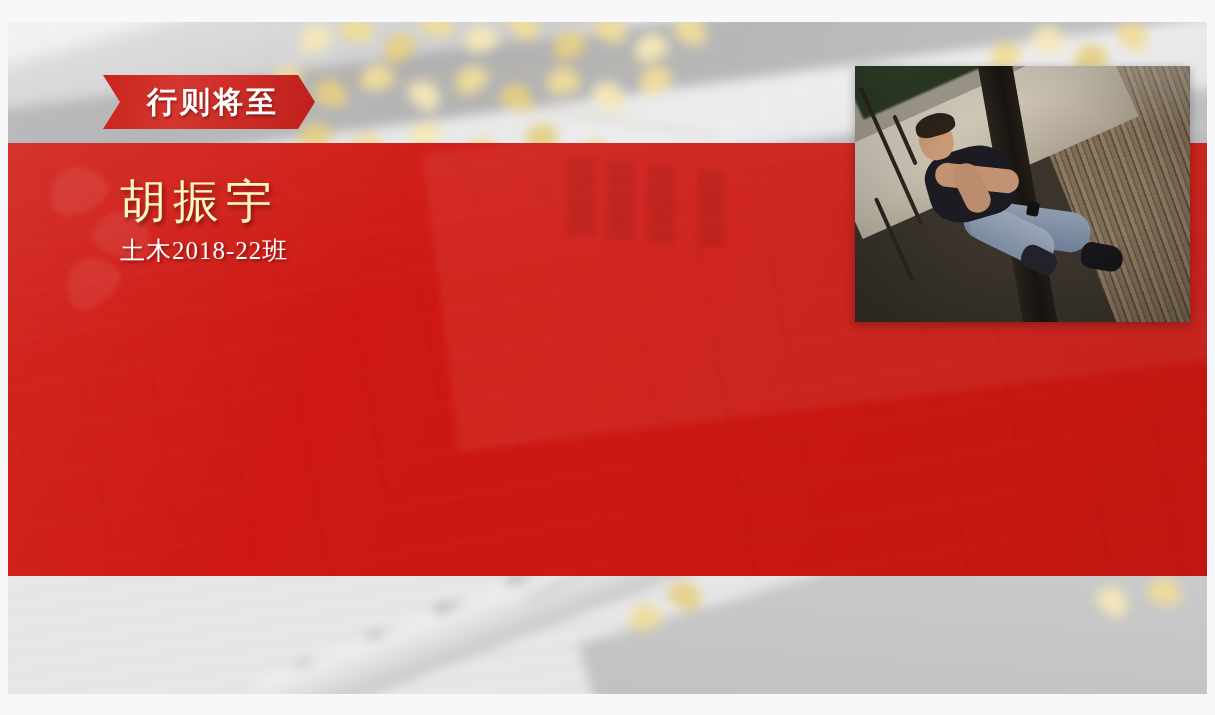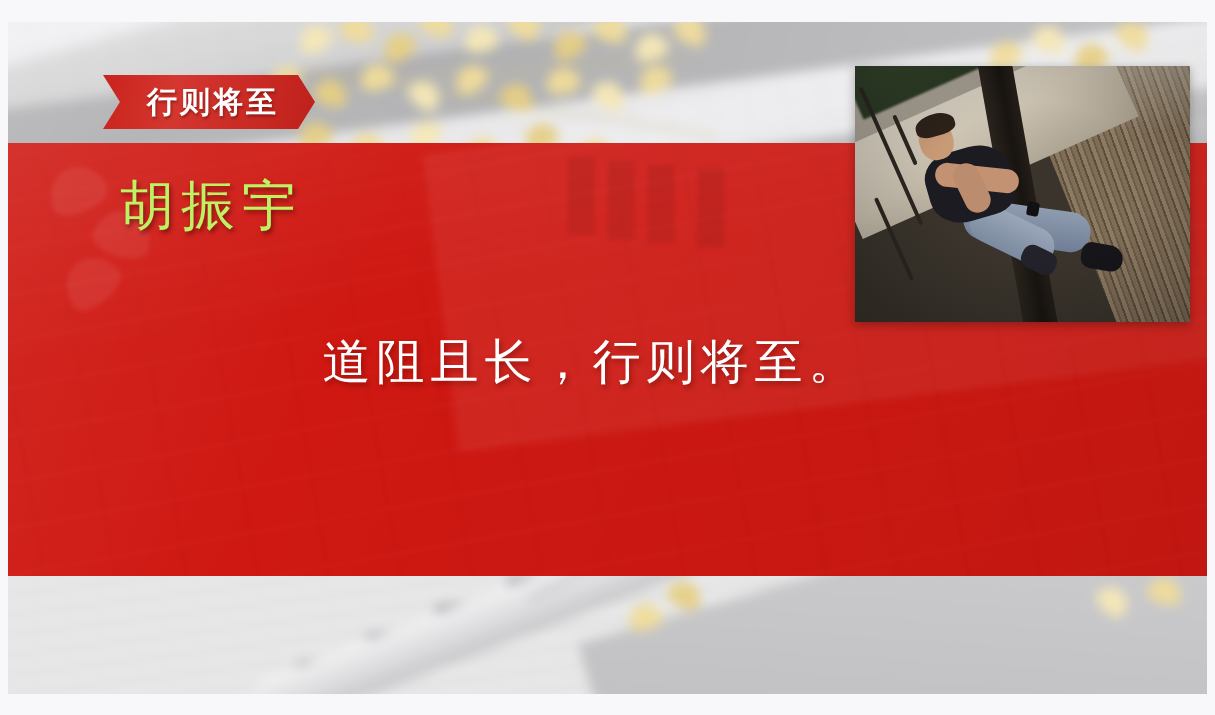--- a/index.html
+++ b/index.html
@@ -176,22 +176,22 @@
     font-family:"Liberation Serif","DejaVu Serif",serif;
     text-shadow:1px 2px 3px rgba(90,10,6,.55);
     padding-left:8px;
   }
 
   
   .name-block {
     position:absolute; left:120px; top:178px;
   }
   .person-name {
-    color:#bef264;
-    font-size:54px;
+    color:#fef9c3;
+    font-size:46px;
     letter-spacing:7px;
     font-weight:400;
     font-family:"Liberation Serif","DejaVu Serif",serif;
     line-height:1.05;
     text-shadow:2px 3px 4px rgba(80,8,5,.62);
   }
   .person-class {
     margin-top:8px;
     color:#ffffff;
     font-size:25px;
@@ -470,23 +470,23 @@
     <div class="ghost-win" style="left:880px;top:40px;width:26px;height:78px;"></div>
     <div class="ghost-win" style="left:920px;top:44px;width:26px;height:78px;"></div>
     <div class="ghost-win" style="left:960px;top:48px;width:26px;height:78px;"></div>
     <div class="ghost-leaf" style="left:40px;top:24px;transform:rotate(-24deg);"></div>
     <div class="ghost-leaf" style="left:86px;top:68px;transform:rotate(18deg);"></div>
     <div class="ghost-leaf" style="left:54px;top:116px;transform:rotate(-40deg);"></div>
     <div class="sheen"></div>
 
     <div class="name-block" style="left:112px;top:35px;">
       <div class="person-name">胡振宇</div>
+      <div class="person-class">土木2018-22班</div>
     </div>
 
-    <div class="motto" style="top:187px;">道阻且长，行则将至。</div>
   </div>
 
   <div class="ribbon">
     <span class="ribbon-text">行则将至</span>
   </div>
 
   <div class="portrait">
     <div class="pt-layer">
       <div class="pt-deck"></div>
       <div class="pt-deck-light"></div>

